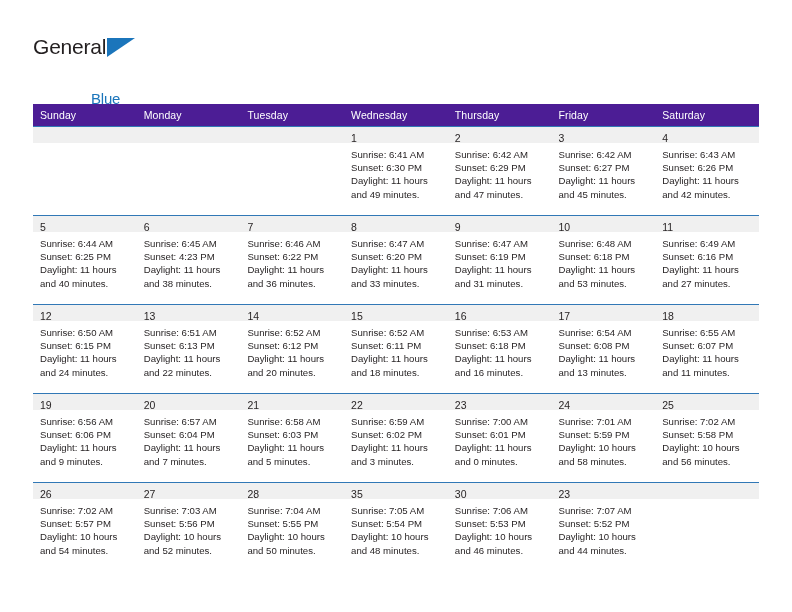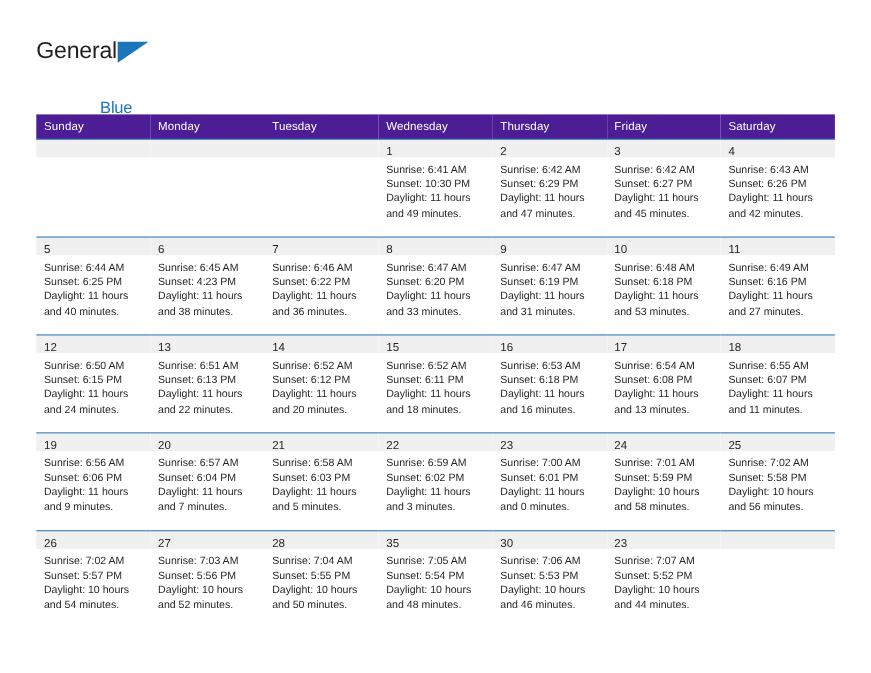--- a/index.html
+++ b/index.html
@@ -198,21 +198,21 @@
           <td class="empty">
             <div class="daynum-band"><span class="daynum"></span></div>
           </td>
           <td class="empty">
             <div class="daynum-band"><span class="daynum"></span></div>
           </td>
           <td class="">
             <div class="daynum-band"><span class="daynum">1</span></div>
             <div class="cell-body">
               <div class="cell-line">Sunrise: 6:41 AM</div>
-              <div class="cell-line">Sunset: 10:30 PM</div>
+              <div class="cell-line">Sunset: 6:30 PM</div>
               <div class="cell-line">Daylight: 11 hours</div>
               <div class="cell-line">and 49 minutes.</div>
             </div>
           </td>
           <td class="">
             <div class="daynum-band"><span class="daynum">2</span></div>
             <div class="cell-body">
               <div class="cell-line">Sunrise: 6:42 AM</div>
               <div class="cell-line">Sunset: 6:29 PM</div>
               <div class="cell-line">Daylight: 11 hours</div>

